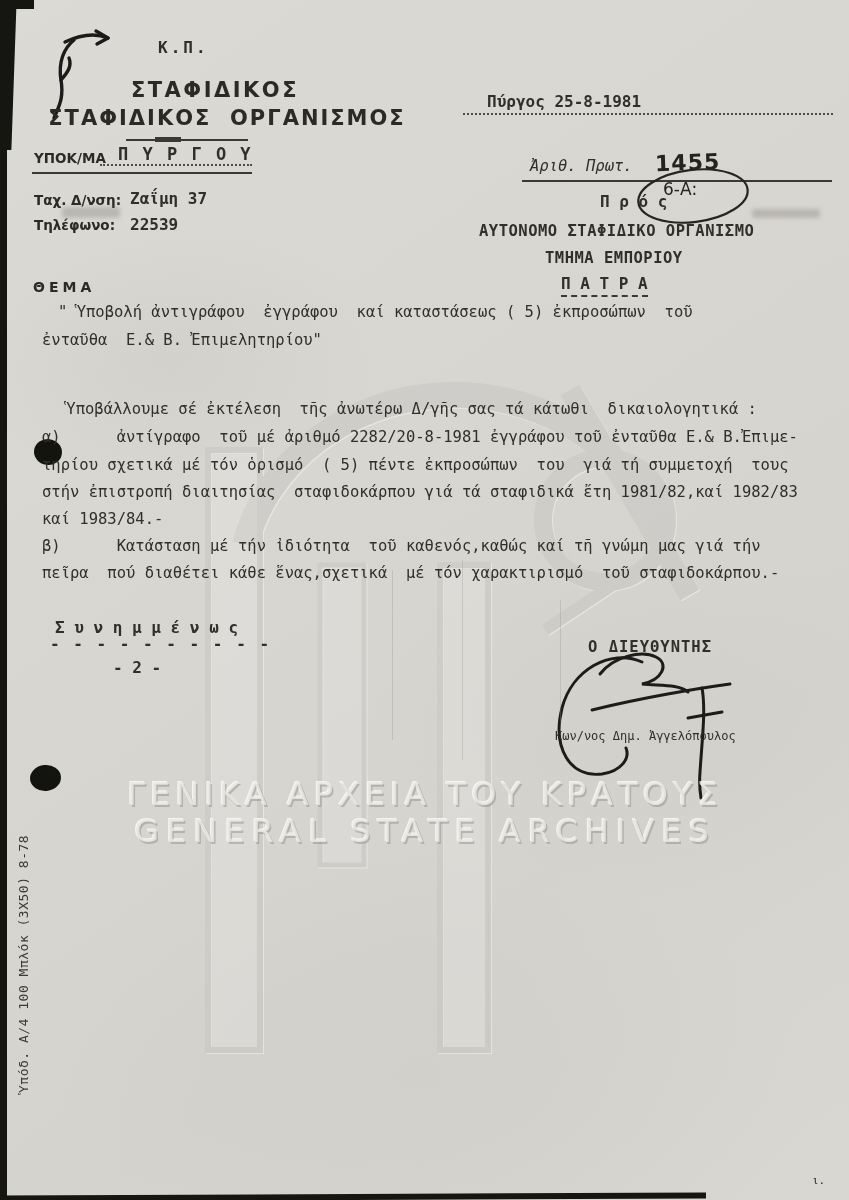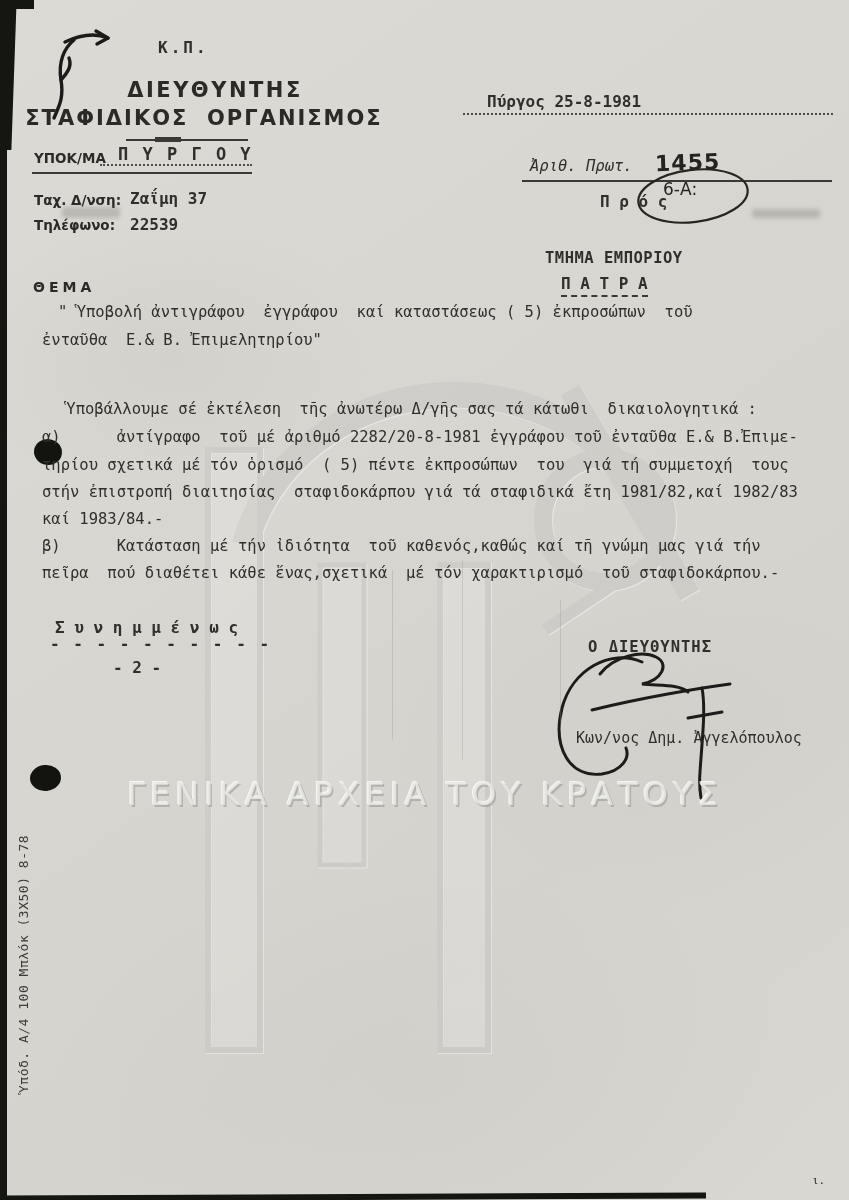--- a/index.html
+++ b/index.html
@@ -59,22 +59,22 @@
     <g fill="none" stroke="#1c1b19" stroke-width="3.4" stroke-linecap="round">
       <path d="M 46 18 C 36 26, 30 40, 33 58 C 36 76, 31 84, 26 96"></path>
       <path d="M 33 58 C 40 50, 44 44, 41 36"></path>
       <path d="M 37 20 C 52 13, 68 11, 80 16"></path>
       <path d="M 80 16 L 68 9 M 80 16 L 69 22"></path>
     </g>
   </svg>
 
   <div class="abs type" style="left:158px;top:38px;font-size:16px;font-weight:700;letter-spacing:3px;">Κ.Π.</div>
 
-  <div class="abs sans" style="left:20px;top:78px;width:390px;text-align:center;font-size:21px;font-weight:700;letter-spacing:2.5px;">ΔΙΕΥΘΥΝΤΗΣ</div>
-  <div class="abs sans" style="left:9px;top:106px;width:390px;text-align:center;font-size:21px;font-weight:700;letter-spacing:2px;">ΣΤΑΦΙΔΙΚΟΣ  ΟΡΓΑΝΙΣΜΟΣ</div>
+  <div class="abs sans" style="left:20px;top:78px;width:390px;text-align:center;font-size:21px;font-weight:700;letter-spacing:2.5px;">ΣΤΑΦΙΔΙΚΟΣ</div>
+  <div class="abs sans" style="left:32px;top:106px;width:390px;text-align:center;font-size:21px;font-weight:700;letter-spacing:2px;">ΣΤΑΦΙΔΙΚΟΣ  ΟΡΓΑΝΙΣΜΟΣ</div>
   <div class="abs solidline" style="left:126px;top:139px;width:122px;height:2px;"></div>
   <div class="abs solidline" style="left:155px;top:137px;width:26px;height:5px;"></div>
 
   <div class="abs sans" style="left:34px;top:150px;font-size:13.5px;font-weight:700;">ΥΠΟΚ/ΜΑ</div>
   <div class="abs type" style="left:118px;top:144px;font-size:17px;font-weight:700;letter-spacing:2px;">Π Υ Ρ Γ Ο Υ</div>
   <div class="abs dotline" style="left:100px;top:148px;width:152px;height:16px;"></div>
   <div class="abs solidline" style="left:32px;top:172px;width:220px;height:2px;"></div>
 
   <div class="abs sans" style="left:34px;top:192px;font-size:13.5px;font-weight:700;">Ταχ. Δ/νση:</div>
   <div class="abs type" style="left:130px;top:189px;font-size:16px;font-weight:700;">Ζαΐμη 37</div>
@@ -89,20 +89,21 @@
   <div class="abs hand" style="left:655px;top:150px;font-size:22px;font-weight:700;transform:rotate(-2deg);letter-spacing:1px;">1455</div>
   <div class="abs solidline" style="left:522px;top:180px;width:310px;height:2px;"></div>
 
   <div class="abs hand" style="left:663px;top:179px;font-size:17px;font-weight:400;">6-Α:</div>
   <svg class="abs" style="left:633px;top:165px;" width="120" height="62" viewBox="0 0 120 62">
     <ellipse cx="60" cy="31" rx="55" ry="26" fill="none" stroke="#26251f" stroke-width="2.2" transform="rotate(-7 60 31)"></ellipse>
   </svg>
   <div class="abs type" style="left:600px;top:192px;font-size:16px;font-weight:700;">Π ρ ό ς</div>
   <div class="abs smudge" style="left:752px;top:209px;width:68px;height:9px;"></div>
 
+  <div class="abs type" style="left:479px;top:222px;font-size:15.5px;font-weight:700;letter-spacing:.5px;">ΑΥΤΟΝΟΜΟ ΣΤΑΦΙΔΙΚΟ ΟΡΓΑΝΙΣΜΟ</div>
   <div class="abs type" style="left:545px;top:249px;font-size:15.5px;font-weight:700;letter-spacing:.5px;">ΤΜΗΜΑ ΕΜΠΟΡΙΟΥ</div>
   <div class="abs type dashline" style="left:561px;top:274px;font-size:16px;font-weight:700;padding-bottom:2px;">Π Α Τ Ρ Α</div>
 
   <div class="abs sans" style="left:33px;top:279px;font-size:14px;font-weight:700;letter-spacing:4px;">ΘΕΜΑ</div>
   <div class="abs type" style="left:58px;top:303px;font-size:15.5px;">" Ὑποβολή ἀντιγράφου  ἐγγράφου  καί καταστάσεως ( 5) ἐκπροσώπων  τοῦ</div>
   <div class="abs type" style="left:42px;top:331px;font-size:15.5px;">ἐνταῦθα  Ε.&amp; Β. Ἐπιμελητηρίου"</div>
 
 
   <div class="abs type" style="left:29px;top:400px;font-size:15.5px;">    Ὑποβάλλουμε σέ ἐκτέλεση  τῆς ἀνωτέρω Δ/γῆς σας τά κάτωθι  δικαιολογητικά :</div>
   <div class="abs type" style="left:42px;top:428px;font-size:15.5px;">α)      ἀντίγραφο  τοῦ μέ ἀριθμό 2282/20-8-1981 ἐγγράφου τοῦ ἐνταῦθα Ε.&amp; Β.Ἐπιμε-</div>
@@ -119,23 +120,24 @@
   <div class="abs type" style="left:588px;top:638px;font-size:15.5px;font-weight:700;letter-spacing:1px;">Ο ΔΙΕΥΘΥΝΤΗΣ</div>
   <svg class="abs" style="left:530px;top:640px;" width="230" height="160" viewBox="0 0 230 160">
     <g fill="none" stroke="#1d1c1a" stroke-width="3" stroke-linecap="round">
       <path d="M 112 22 C 80 8, 42 30, 32 68 C 22 108, 40 138, 72 134 C 92 131, 100 118, 96 108"></path>
       <path d="M 70 34 C 84 16, 112 10, 126 17 C 140 24, 132 40, 112 44 C 130 46, 148 44, 158 52"></path>
       <path d="M 62 70 C 110 58, 170 48, 200 44"></path>
       <path d="M 172 48 C 176 70, 172 100, 170 132 C 169 145, 170 152, 171 158"></path>
       <path d="M 158 78 L 192 72"></path>
     </g>
   </svg>
-  <div class="abs type" style="left:576px;top:729px;font-size:15px;">Κων/νος Δημ. Ἀγγελόπουλος</div>
+  <div class="abs type" style="left:555px;top:729px;font-size:12px;">Κων/νος Δημ. Ἀγγελόπουλος</div>
 
   <div class="abs wm-text" style="left:85px;top:775px;width:680px;font-size:32px;letter-spacing:5px;">ΓΕΝΙΚΑ ΑΡΧΕΙΑ ΤΟΥ ΚΡΑΤΟΥΣ</div>
+  <div class="abs wm-text" style="left:85px;top:812px;width:680px;font-size:32px;letter-spacing:7px;">GENERAL STATE ARCHIVES</div>
 
   <div class="abs type" style="left:16px;top:1093px;font-size:13px;transform:rotate(-90deg);transform-origin:0 0;letter-spacing:.5px;color:#3b3a36;">Ὑπόδ. Α/4 100 Μπλόκ (3Χ50) 8-78</div>
 
   <div class="abs type" style="left:812px;top:1174px;font-size:11px;color:#2a2925;">ι.</div>
 
   <div class="abs crease" style="left:392px;top:570px;height:170px;"></div>
   <div class="abs crease" style="left:462px;top:560px;height:200px;"></div>
   <div class="abs crease" style="left:560px;top:600px;height:130px;"></div>
 
 </div>

